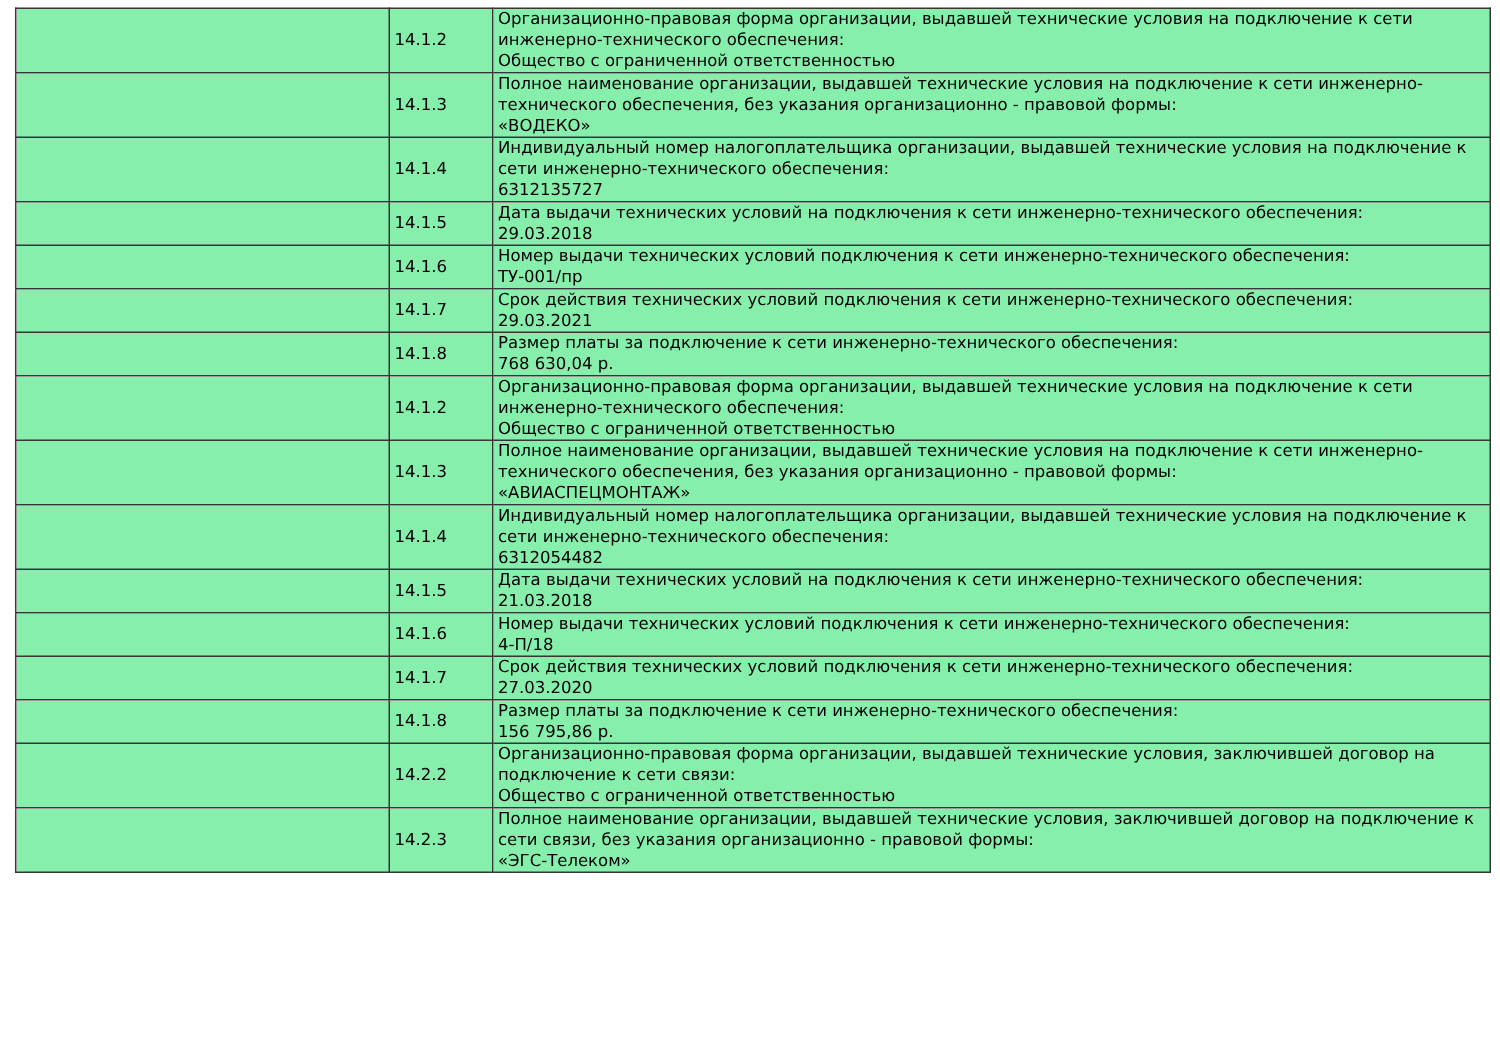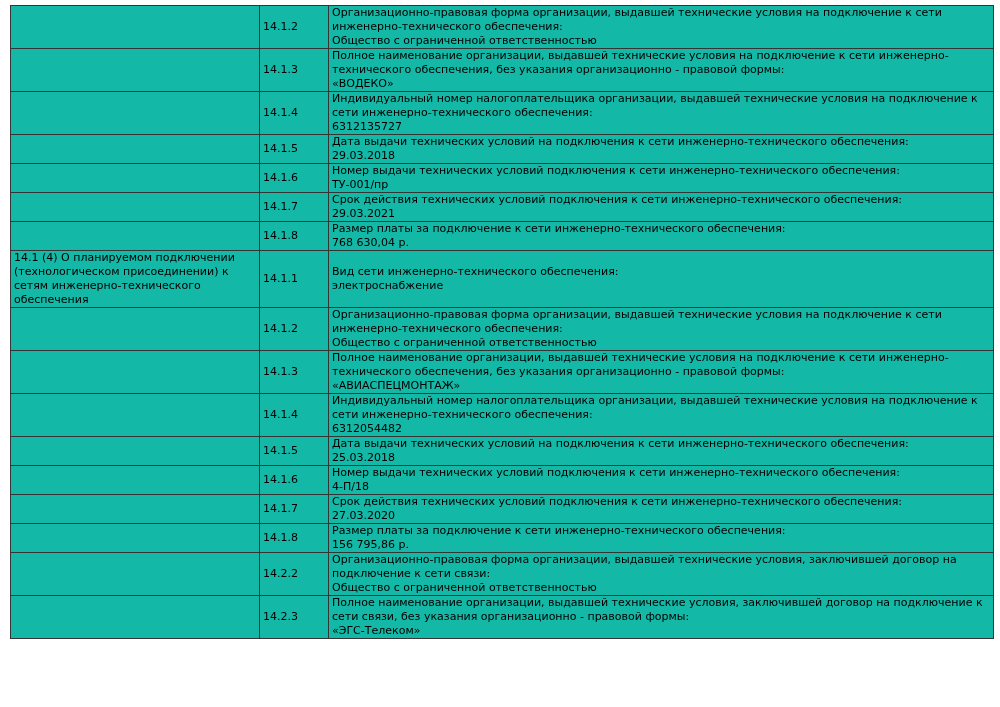--- a/index.html
+++ b/index.html
@@ -24,21 +24,21 @@
     border-collapse: collapse;
     table-layout: fixed;
     font-size: 11px;
     line-height: 14px;
     border: 1px solid #353535;
   }
   table.decl td {
     border: 1px solid #353535;
     padding: 0 3px;
     overflow: hidden;
-    background: #14b8a6;
+    background: #86efac;
   }
   td.c-section {
     width: 242px;
     vertical-align: top;
   }
   td.c-num {
     width: 62px;
     vertical-align: middle;
   }
   td.c-content {
@@ -110,28 +110,20 @@
       </tr>
       <tr>
         <td class="c-section"></td>
         <td class="c-num">14.1.8</td>
         <td class="c-content">
           <div class="field-label">Размер платы за подключение к сети инженерно-технического обеспечения:</div>
           <div class="field-value">768 630,04 р.</div>
         </td>
       </tr>
       <tr>
-        <td class="c-section">14.1 (4) О планируемом подключении (технологическом присоединении) к сетям инженерно-технического обеспечения</td>
-        <td class="c-num">14.1.1</td>
-        <td class="c-content">
-          <div class="field-label">Вид сети инженерно-технического обеспечения:</div>
-          <div class="field-value">электроснабжение</div>
-        </td>
-      </tr>
-      <tr>
         <td class="c-section"></td>
         <td class="c-num">14.1.2</td>
         <td class="c-content">
           <div class="field-label">Организационно-правовая форма организации, выдавшей технические условия на подключение к сети инженерно-технического обеспечения:</div>
           <div class="field-value">Общество с ограниченной ответственностью</div>
         </td>
       </tr>
       <tr>
         <td class="c-section"></td>
         <td class="c-num">14.1.3</td>
@@ -146,21 +138,21 @@
         <td class="c-content">
           <div class="field-label">Индивидуальный номер налогоплательщика организации, выдавшей технические условия на подключение к сети инженерно-технического обеспечения:</div>
           <div class="field-value">6312054482</div>
         </td>
       </tr>
       <tr>
         <td class="c-section"></td>
         <td class="c-num">14.1.5</td>
         <td class="c-content">
           <div class="field-label">Дата выдачи технических условий на подключения к сети инженерно-технического обеспечения:</div>
-          <div class="field-value">25.03.2018</div>
+          <div class="field-value">21.03.2018</div>
         </td>
       </tr>
       <tr>
         <td class="c-section"></td>
         <td class="c-num">14.1.6</td>
         <td class="c-content">
           <div class="field-label">Номер выдачи технических условий подключения к сети инженерно-технического обеспечения:</div>
           <div class="field-value">4-П/18</div>
         </td>
       </tr>

